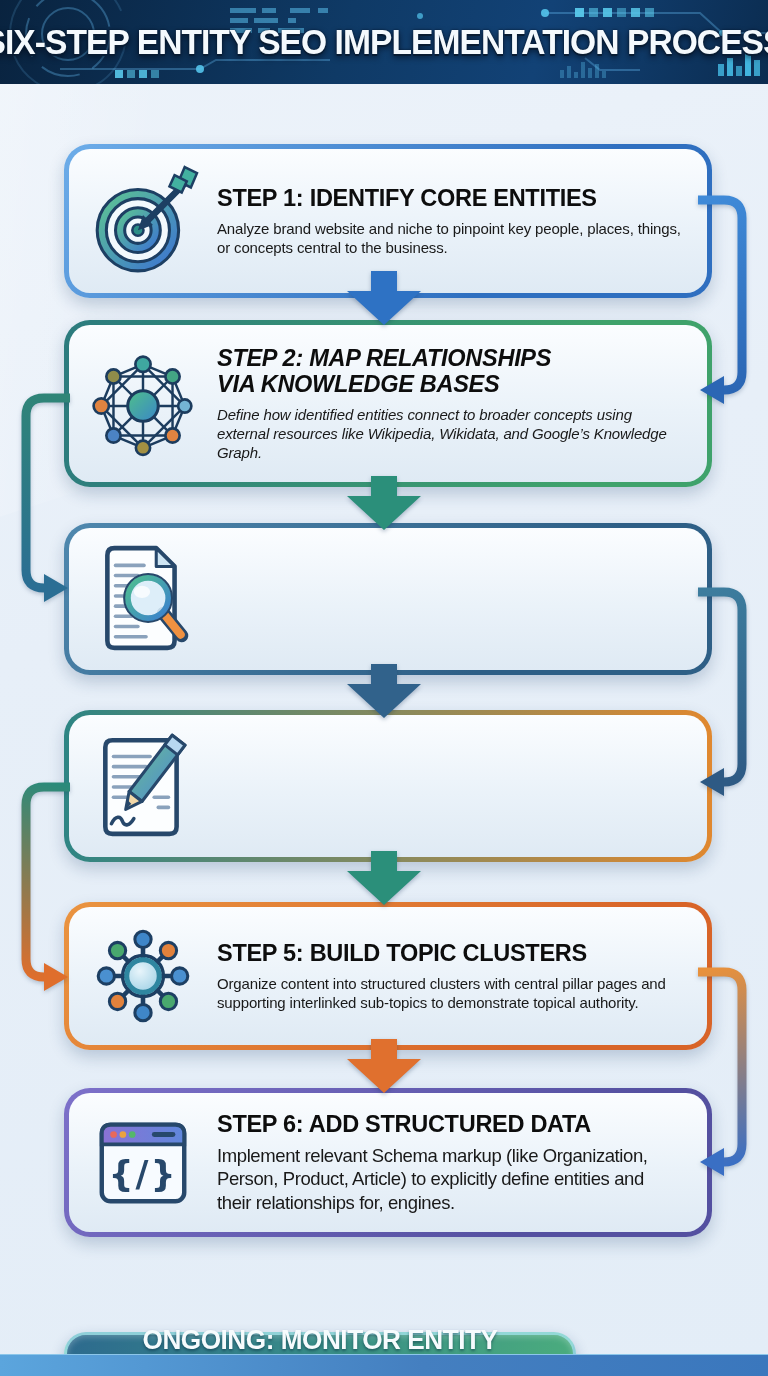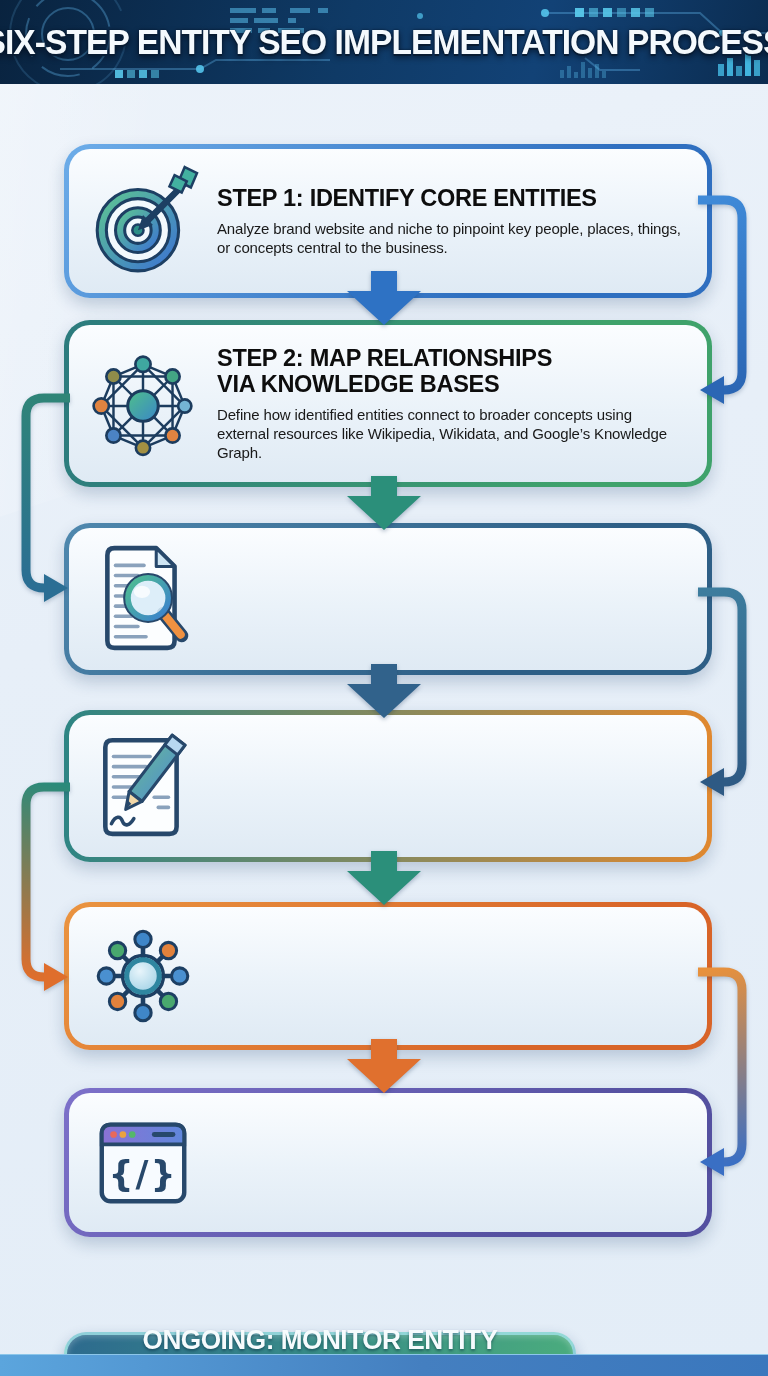--- a/index.html
+++ b/index.html
@@ -26,21 +26,21 @@
     white-space:nowrap;
   }
   .deco{position:absolute;pointer-events:none;}
   
   .card{position:absolute;left:64px;width:638px;border-radius:26px;padding:5px;
     box-shadow:0 7px 16px rgba(25,60,105,.22);}
   .card-inner{height:100%;border-radius:21px;
     background:linear-gradient(180deg,#fbfdff 0%,#eaf2f9 55%,#dfeaf4 100%);
     display:flex;align-items:center;}
   .card1{top:144px;height:144px;background:linear-gradient(135deg,#6dade9,#2f6fc0 70%);}
-  .card2{top:320px;height:157px;background:linear-gradient(100deg,#2c7b7e,#3fa26b 80%);}
+  .card2{top:320px;height:157px;background:linear-gradient(100deg,#2c7b7e,#3fa26b 80%);font-style:italic;}
   .card3{top:523px;height:142px;background:linear-gradient(135deg,#4f88ae,#2e5f86 70%);}
   .card4{top:710px;height:142px;background:linear-gradient(90deg,#2e8584,#8f8a5a 55%,#e0882f);}
   .card5{top:902px;height:138px;background:linear-gradient(135deg,#ea9440,#d86428 75%);}
   .card6{top:1088px;height:139px;background:linear-gradient(135deg,#7d71ca,#5450a0 75%);}
   .icon-box{flex:0 0 148px;display:flex;align-items:center;justify-content:center;}
   .icon-box svg{display:block;}
   .card-text{flex:1;padding-right:26px;}
   .card-title{font-weight:700;font-size:24px;line-height:1.1;color:#0d0d0d;
     letter-spacing:-.3px;margin:0 0 7px 0;white-space:pre-line;
     transform:scaleX(.98);transform-origin:left center;}
@@ -317,20 +317,24 @@
           <circle cx="80" cy="80" r="8" fill="#49a86e"></circle>
           <circle cx="55" cy="91" r="8" fill="#3f86c8"></circle>
           <circle cx="30" cy="80" r="8" fill="#e2823c"></circle>
           <circle cx="19" cy="55" r="8" fill="#4a90d0"></circle>
           <circle cx="30" cy="30" r="8" fill="#49a86e"></circle>
         </g>
         <circle cx="55" cy="55" r="20" fill="none" stroke="#1d3f63" stroke-width="3.5"></circle>
         <circle cx="55" cy="55" r="16" fill="url(#hg)" stroke="#2f86a0" stroke-width="5"></circle>
       </svg>
     </div>
+    <div class="card-text">
+      <div class="card-title">STEP 5: BUILD TOPIC CLUSTERS</div>
+      <div class="card-desc">Organize content into structured clusters with central pillar pages and supporting interlinked sub-topics to demonstrate topical authority.</div>
+    </div>
   </div>
 </div>
 
 <div class="card card6">
   <div class="card-inner">
     <div class="icon-box">
       <svg width="108" height="108" viewBox="0 0 110 110">
         <defs>
           <linearGradient id="bg6" x1="0" y1="0" x2="1" y2="0">
             <stop offset="0" stop-color="#8a72d4"></stop>
@@ -338,20 +342,24 @@
           </linearGradient>
         </defs>
         <rect x="13" y="16" width="84" height="78" rx="9" fill="#f7fbff" stroke="#27486b" stroke-width="4.5"></rect>
         <path d="M13,25 Q13,16 22,16 H88 Q97,16 97,25 V36 H13 Z" fill="url(#bg6)" stroke="#27486b" stroke-width="4"></path>
         <circle cx="25" cy="26" r="3.4" fill="#e8695a"></circle>
         <circle cx="34.5" cy="26" r="3.4" fill="#eba23f"></circle>
         <circle cx="44" cy="26" r="3.4" fill="#54b86a"></circle>
         <rect x="64" y="23.5" width="24" height="5" rx="2.5" fill="#27486b"></rect>
         <text x="55" y="78" text-anchor="middle" font-size="36" font-weight="bold" fill="#27486b" font-family="'DejaVu Sans',sans-serif" letter-spacing="2">{/}</text>
       </svg>
+    </div>
+    <div class="card-text">
+      <div class="card-title">STEP 6: ADD STRUCTURED DATA</div>
+      <div class="card-desc">Implement relevant Schema markup (like Organization, Person, Product, Article) to explicitly define entities and their relationships for, engines.</div>
     </div>
   </div>
 </div>
 
 <svg class="down-arrow a1" viewBox="0 0 90 54">
   <polygon points="32,0 58,0 58,20 82,20 45,54 8,20 32,20" fill="#2e72c4"></polygon>
 </svg>
 <svg class="down-arrow a2" viewBox="0 0 90 54">
   <polygon points="32,0 58,0 58,20 82,20 45,54 8,20 32,20" fill="#2b8f7a"></polygon>
 </svg>

